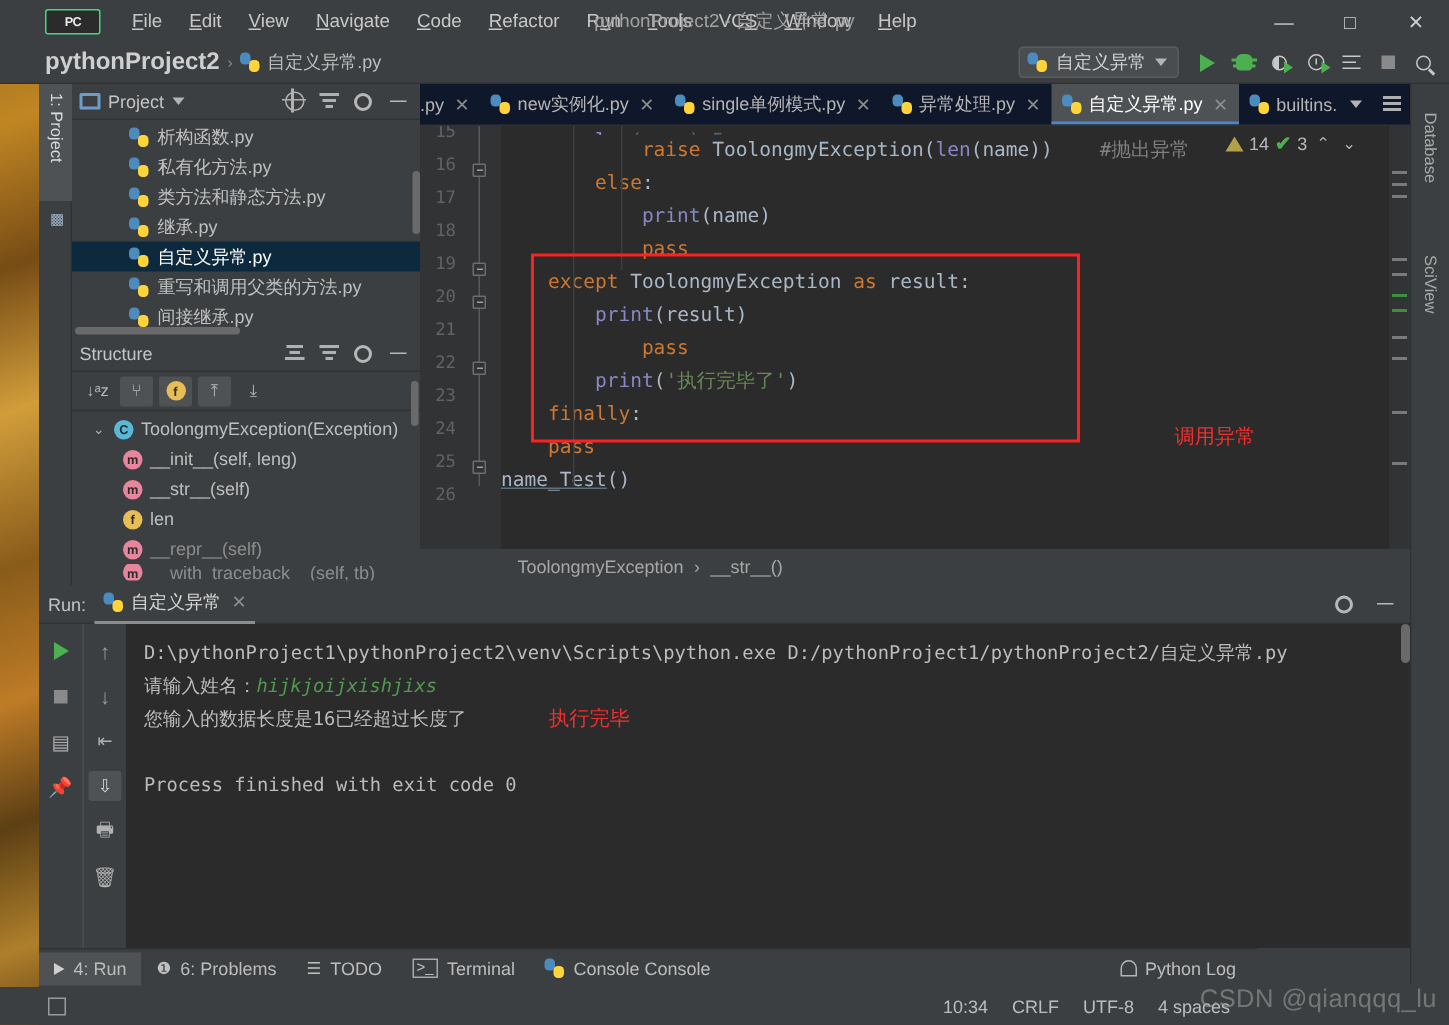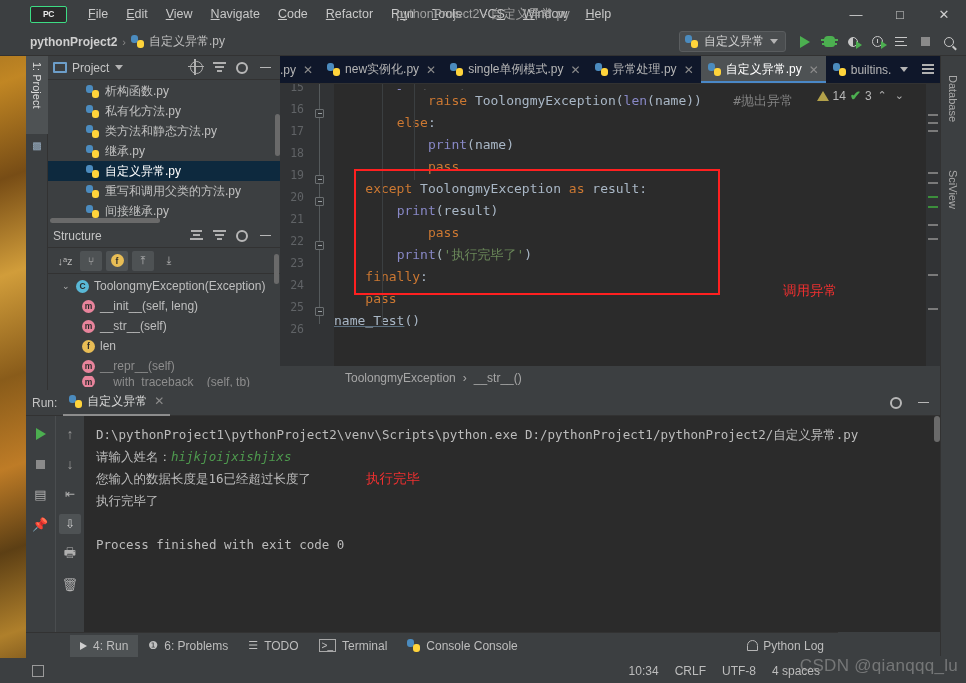--- a/index.html
+++ b/index.html
@@ -51,21 +51,21 @@
     color: #cfcfcf; font-size: 13px;
   }
 
   
   .navbar {
     position: absolute; left: 0; top: 28px; width: 966px; height: 28px;
     background: #3c3f41; display: flex; align-items: center;
     border-bottom: 1px solid #323232;
   }
   .breadcrumb { display: flex; align-items: center; margin-left: 30px; gap: 5px; }
-  .bc-proj { color: #cfcfcf; font-weight: bold; font-size: 12px; }
+  .bc-proj { color: #cfcfcf; font-weight: bold; font-size: 16px; }
   .bc-sep { color: #888; font-size: 11px; }
   .bc-file { color: #bdbdbd; font-size: 12px; }
   .pyfile-icon {
     width: 13px; height: 13px; position: relative; display: inline-block; flex: 0 0 auto;
   }
   .pyfile-icon:before, .pyfile-icon:after {
     content: ""; position: absolute; width: 7px; height: 8px; border-radius: 3px;
   }
   .pyfile-icon:before { background: #4b8bbe; left: 0; top: 0; }
   .pyfile-icon:after  { background: #ffd43b; right: 0; bottom: 0; }
@@ -302,21 +302,20 @@
   .console-scroll {
     position: absolute; right: 0; top: 0; width: 6px; height: 26px; background: #6a6a6a; border-radius: 3px;
   }
   .ann-red2 { position: absolute; color: #f03030; font-size: 13.5px; font-family: "Liberation Sans", sans-serif; }
 
   
   .toolbtm {
     position: absolute; left: 26px; top: 632px; width: 812px; height: 26px;
     background: #3c3f41; display: flex; align-items: center; gap: 0px;
     border-top: 1px solid #323232;
-    padding-left: 44px;
   }
   .btm-item {
     display: flex; align-items: center; gap: 6px; padding: 4px 10px;
     font-size: 12px; color: #bdbdbd;
   }
   .btm-item.active { background: #4e5254; }
   .eventlog { margin-left: auto; display: flex; align-items: center; gap: 5px; padding-right: 14px;
               font-size: 12px; color: #bdbdbd; }
   .bell { width: 11px; height: 11px; border-radius: 50% 50% 0 0; border: 1.4px solid #b5b5b5; }
 
@@ -713,21 +712,20 @@
         <span class="rbtn on" style="color:#d0d0d0;font-size:12px">⇩</span>
         <span class="rbtn" style="color:#b0b0b0;font-size:13px">🖶</span>
         <span class="rbtn" style="color:#b0b0b0;font-size:13px">🗑</span>
       </div>
     </div>
 
     <div class="console">
       <div class="cpath">D:\pythonProject1\pythonProject2\venv\Scripts\python.exe D:/pythonProject1/pythonProject2/自定义异常.py</div>
       <div><span>请输入姓名：</span><span class="cgreen-it">hijkjoijxishjixs</span></div>
       <div>您输入的数据长度是16已经超过长度了</div>
-      <div>执行完毕了</div>
       <div>&nbsp;</div>
       <div>Process finished with exit code 0</div>
       <div class="console-scroll"></div>
     </div>
     <div class="ann-red2" style="left:340px;top:80px">执行完毕</div>
   </div>
 
   <div class="toolbtm">
     <div class="btm-item active">
       <span class="tri-run" style="border-left-color:#cfcfcf;border-top-width:4px;border-bottom-width:4px;border-left-width:7px"></span>

